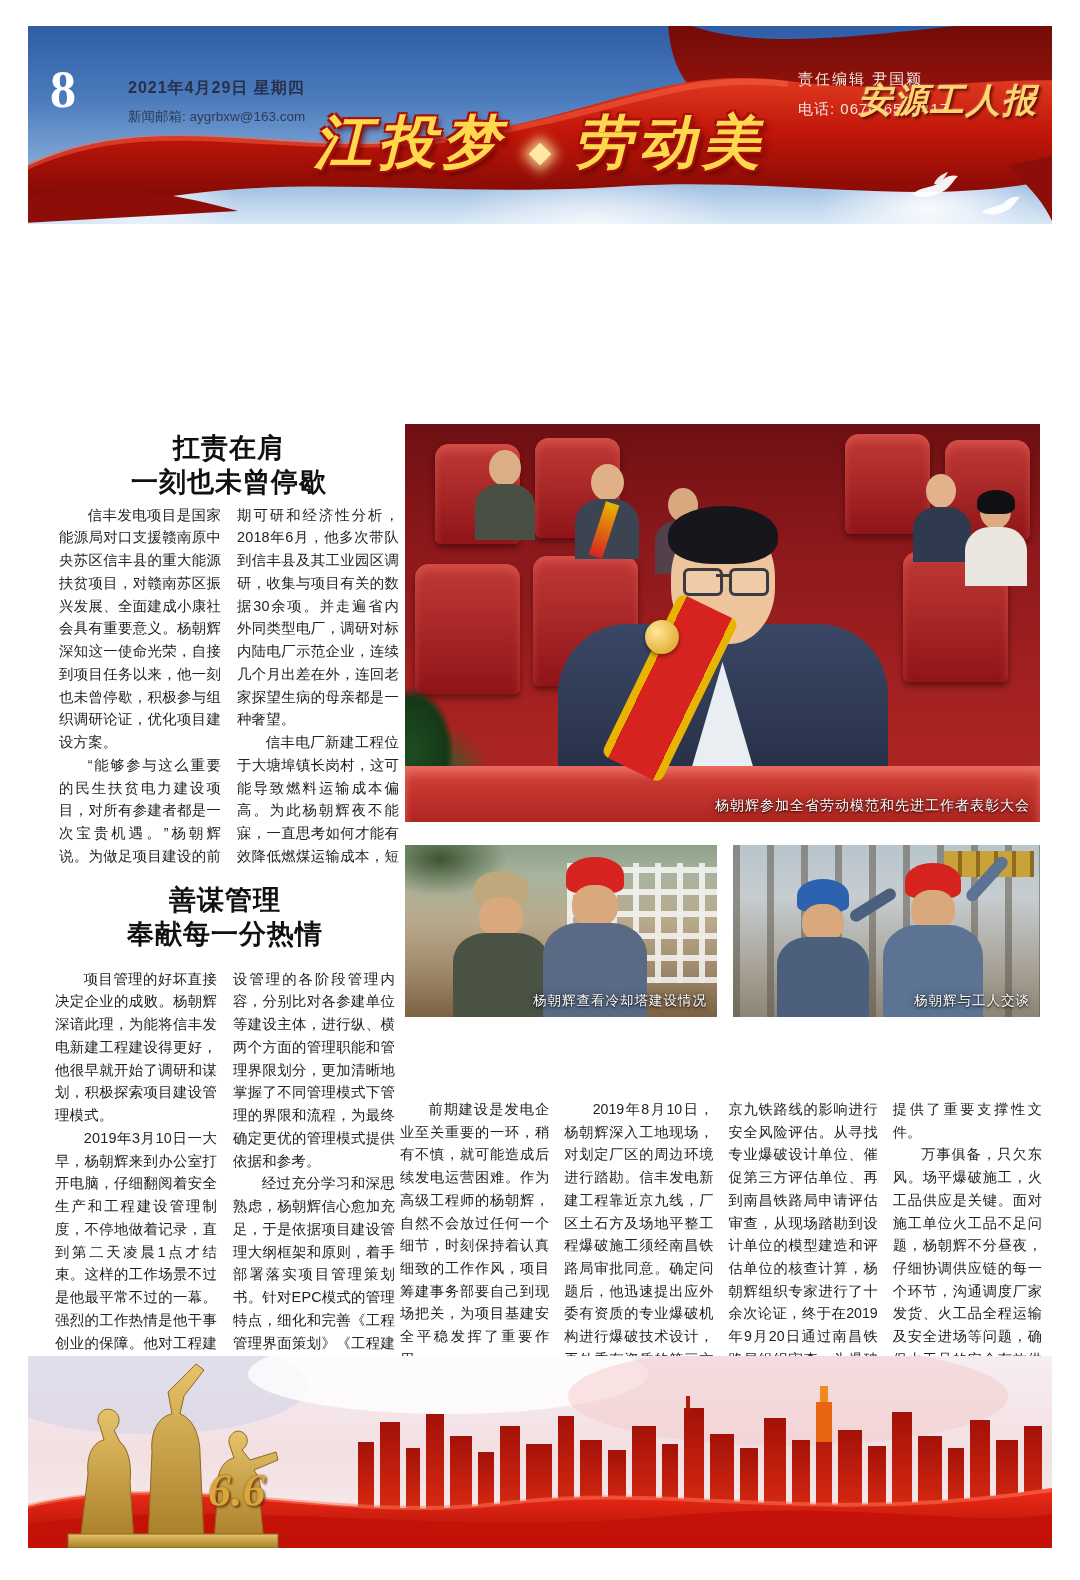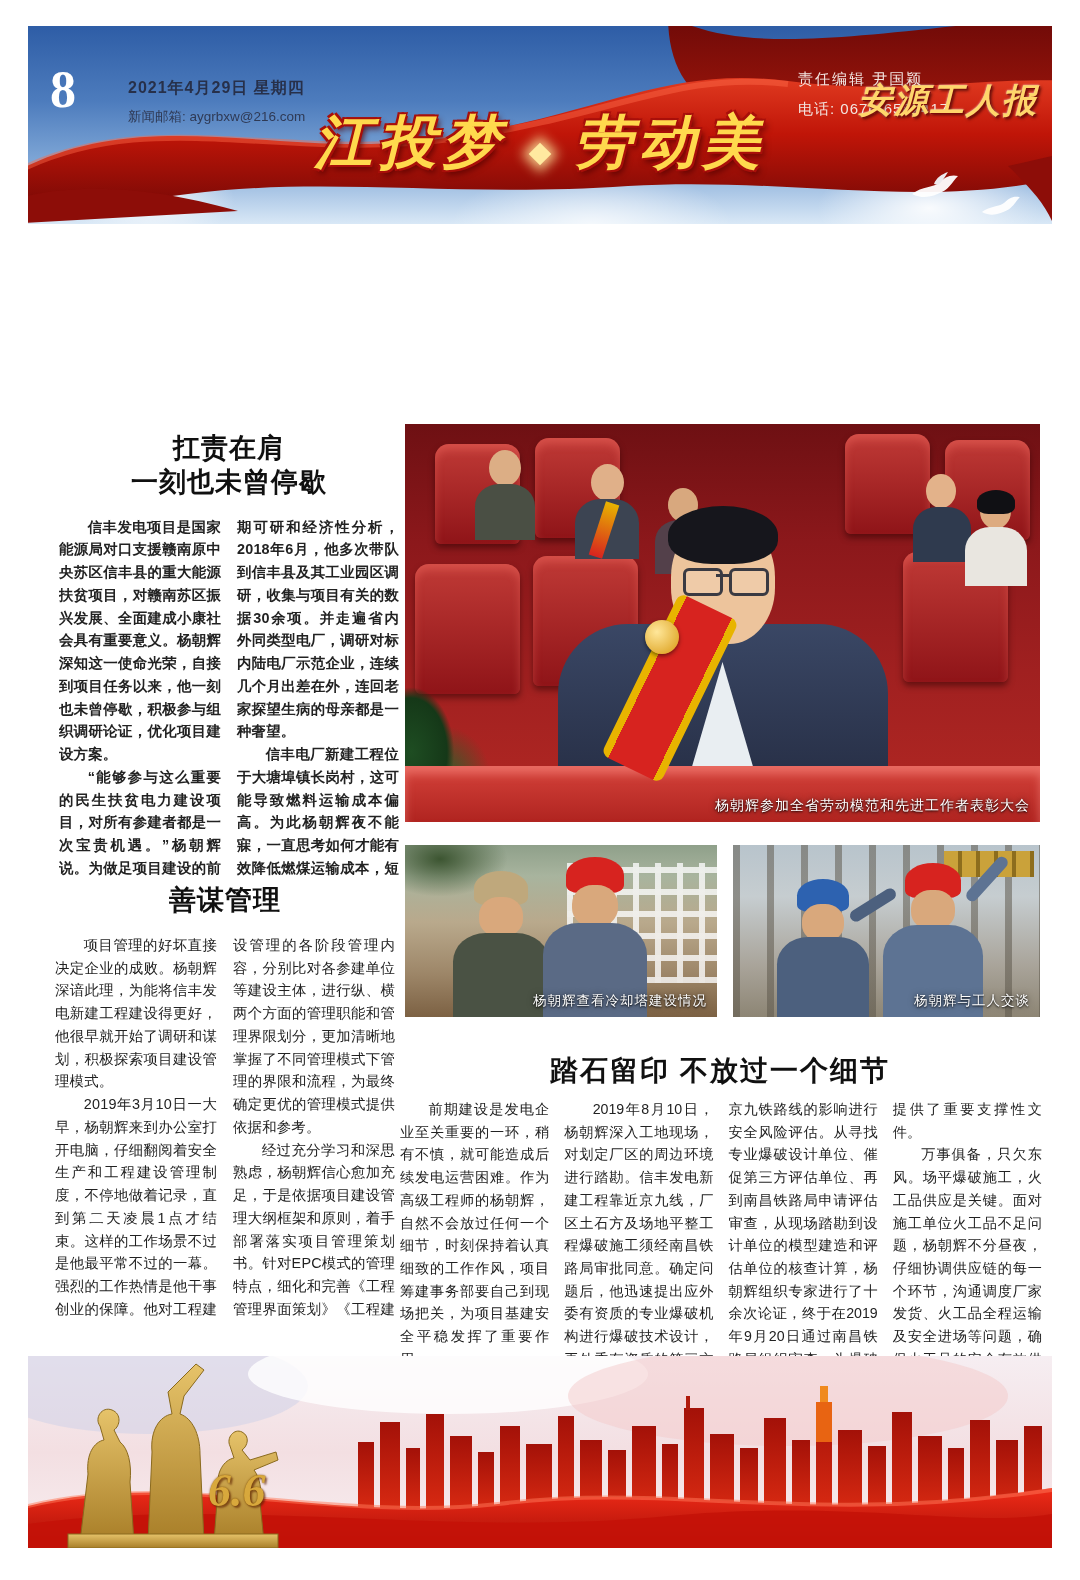--- a/index.html
+++ b/index.html
@@ -42,21 +42,21 @@
   .intro{font-size:14px;line-height:1.95;color:#3d4c7e;text-align:justify;text-indent:2em;letter-spacing:.5px;}
   .corner-tl{position:absolute;left:-22px;top:2px;width:30px;height:34px;border-left:5px solid #b7c8e6;border-top:5px solid #b7c8e6;}
   .corner-br{position:absolute;right:-26px;bottom:-2px;width:30px;height:34px;border-right:5px solid #b7c8e6;border-bottom:5px solid #b7c8e6;}
 
   
   .sec-title{ text-align:center;font-weight:800;color:#101010;font-size:27px;line-height:1.25;letter-spacing:1px;}
   .twocol{column-count:2;column-gap:16px;column-fill:auto;overflow:hidden;
     font-size:14.4px;line-height:1.58;text-align:justify;color:#222;letter-spacing:.2px;}
   .twocol p,.fourcol p{margin:0;text-indent:2em;}
   .sec1{position:absolute;left:59px;top:432px;width:340px;}
-  .sec1 .twocol{margin-top:16px;height:368px;font-weight:bold;}
+  .sec1 .twocol{margin-top:4px;height:368px;}
   .sec2{position:absolute;left:55px;top:884px;width:340px;}
   .sec2 .twocol{margin-top:16px;height:388px;}
   .sec3-title{position:absolute;left:400px;top:1052px;width:640px;text-align:center;
     font-weight:800;font-size:28px;color:#101010;letter-spacing:2px;}
   .sec3-text{position:absolute;left:400px;top:1098px;width:642px;height:296px;
     column-count:4;column-gap:15px;column-fill:auto;overflow:hidden;
     font-size:14.2px;line-height:1.6;text-align:justify;color:#222;}
 
   
   .photo{position:absolute;overflow:hidden;}
@@ -132,21 +132,21 @@
         </linearGradient>
       </defs>
       <path d="M640,-10 C720,30 820,10 1024,-10 L1024,120 C900,140 780,120 700,90 C660,70 640,40 640,-10 Z" fill="url(#rg2)"></path>
       <path d="M-20,150 C120,70 260,140 430,110 C580,85 640,40 760,55 C880,70 960,50 1040,55 L1040,150 C900,185 760,150 600,160 C430,172 300,150 160,168 C90,177 20,180 -20,172 Z" fill="url(#rg)"></path>
       <path d="M-20,150 C120,75 250,138 430,112 C590,88 650,45 760,58" fill="none" stroke="#ff6a4a" stroke-opacity=".45" stroke-width="6"></path>
       <path d="M-20,175 C60,150 150,168 210,185 L-20,198 Z" fill="#8d0d08"></path>
       <path d="M980,140 C1000,160 1015,175 1024,195 L1024,130 Z" fill="#8d0d08"></path>
     </svg>
     <div class="page-number">8</div>
     <div class="mast-date">2021年4月29日  星期四</div>
-    <div class="mast-email">新闻邮箱: aygrbxw@216.com</div>
+    <div class="mast-email">新闻邮箱: aygrbxw@163.com</div>
     <div class="mast-editor">责任编辑  尹国颖</div>
     <div class="mast-phone">电话: 0676-6582417</div>
     <div class="paper-name">安源工人报</div>
     <div class="banner">
       <span class="word">江投梦</span><span class="star"></span><span class="word">劳动美</span>
     </div>
     <svg class="dove" style="left:880px;top:146px;" width="52" height="34" viewBox="0 0 52 34">
       <path d="M4,22 C14,14 26,16 32,10 C36,6 42,2 50,4 C44,10 42,16 34,20 C26,24 16,28 4,22 Z" fill="#fff"></path>
       <path d="M26,12 C28,6 34,2 40,0 C36,6 34,10 30,13 Z" fill="#f2f6fb"></path>
     </svg>
@@ -165,20 +165,21 @@
       <p>信丰发电项目是国家能源局对口支援赣南原中央苏区信丰县的重大能源扶贫项目，对赣南苏区振兴发展、全面建成小康社会具有重要意义。杨朝辉深知这一使命光荣，自接到项目任务以来，他一刻也未曾停歇，积极参与组织调研论证，优化项目建设方案。</p>
       <p>“能够参与这么重要的民生扶贫电力建设项目，对所有参建者都是一次宝贵机遇。”杨朝辉说。为做足项目建设的前期可研和经济性分析，2018年6月，他多次带队到信丰县及其工业园区调研，收集与项目有关的数据30余项。并走遍省内外同类型电厂，调研对标内陆电厂示范企业，连续几个月出差在外，连回老家探望生病的母亲都是一种奢望。</p>
       <p>信丰电厂新建工程位于大塘埠镇长岗村，这可能导致燃料运输成本偏高。为此杨朝辉夜不能寐，一直思考如何才能有效降低燃煤运输成本，短短几天到项目工地踏勘不下20回，多地、多方进行比对，对项目可行性研究报告的技术路线、投资边界条件、投资估算等重新梳理，组织设计专家讨论会，反复比选确定总平布置方案。</p>
 
     </div>
   </div>
 
   <div class="sec2">
     <div class="sec-title">
       <div>善谋管理</div>
+      <div>奉献每一分热情</div>
     </div>
     <div class="twocol">
       <p>项目管理的好坏直接决定企业的成败。杨朝辉深谙此理，为能将信丰发电新建工程建设得更好，他很早就开始了调研和谋划，积极探索项目建设管理模式。</p>
       <p>2019年3月10日一大早，杨朝辉来到办公室打开电脑，仔细翻阅着安全生产和工程建设管理制度，不停地做着记录，直到第二天凌晨1点才结束。这样的工作场景不过是他最平常不过的一幕。强烈的工作热情是他干事创业的保障。他对工程建设管理的各阶段管理内容，分别比对各参建单位等建设主体，进行纵、横两个方面的管理职能和管理界限划分，更加清晰地掌握了不同管理模式下管理的界限和流程，为最终确定更优的管理模式提供依据和参考。</p>
       <p>经过充分学习和深思熟虑，杨朝辉信心愈加充足，于是依据项目建设管理大纲框架和原则，着手部署落实项目管理策划书。针对EPC模式的管理特点，细化和完善《工程管理界面策划》《工程建设管理策划书》《工程安全文明施工管理策划书》等工程管理策划文件20余份。</p>
 
     </div>
   </div>
 
   <div class="photo photo-main">
@@ -257,21 +258,20 @@
       <div class="w-body" style="top:62px;width:96px;height:84px;background:#4a5244;"></div>
     </div>
     <div class="worker" style="left:138px;top:12px;width:104px;height:160px;">
       <div class="w-helmet" style="width:58px;height:36px;background:#d7231f;"></div>
       <div class="w-face" style="top:28px;width:46px;height:42px;"></div>
       <div class="w-body" style="top:66px;width:104px;height:94px;background:#5a6a85;"></div>
     </div>
     <div class="caption" style="font-size:13.5px;">杨朝辉查看冷却塔建设情况</div>
   </div>
 
-  <div class="sec3-title">踏石留印  不放过一个细节</div>
   <div class="sec3-text fourcol">
     <p>前期建设是发电企业至关重要的一环，稍有不慎，就可能造成后续发电运营困难。作为高级工程师的杨朝辉，自然不会放过任何一个细节，时刻保持着认真细致的工作作风，项目筹建事务部要自己到现场把关，为项目基建安全平稳发挥了重要作用。</p>
     <p>2019年8月10日，杨朝辉深入工地现场，对划定厂区的周边环境进行踏勘。信丰发电新建工程靠近京九线，厂区土石方及场地平整工程爆破施工须经南昌铁路局审批同意。确定问题后，他迅速提出应外委有资质的专业爆破机构进行爆破技术设计，再外委有资质的第三方针对土石方爆破施工对京九铁路线的影响进行安全风险评估。从寻找专业爆破设计单位、催促第三方评估单位、再到南昌铁路局申请评估审查，从现场踏勘到设计单位的模型建造和评估单位的核查计算，杨朝辉组织专家进行了十余次论证，终于在2019年9月20日通过南昌铁路局组织审查，为爆破施工通过行政许可审批提供了重要支撑性文件。</p>
     <p>万事俱备，只欠东风。场平爆破施工，火工品供应是关键。面对施工单位火工品不足问题，杨朝辉不分昼夜，仔细协调供应链的每一个环节，沟通调度厂家发货、火工品全程运输及安全进场等问题，确保火工品的安全有效供应。到目前为止，场平工程已完成爆破方量120余万方，烟囱、主厂房区域已完成基础浇筑，爆破施工完成约100%，为信丰电厂主体项目工程稳步推进奠定了基础。</p>
 
   </div>
 
   <div class="bottom-band">
     <svg width="1024" height="192" viewBox="0 0 1024 192">
       <defs>

